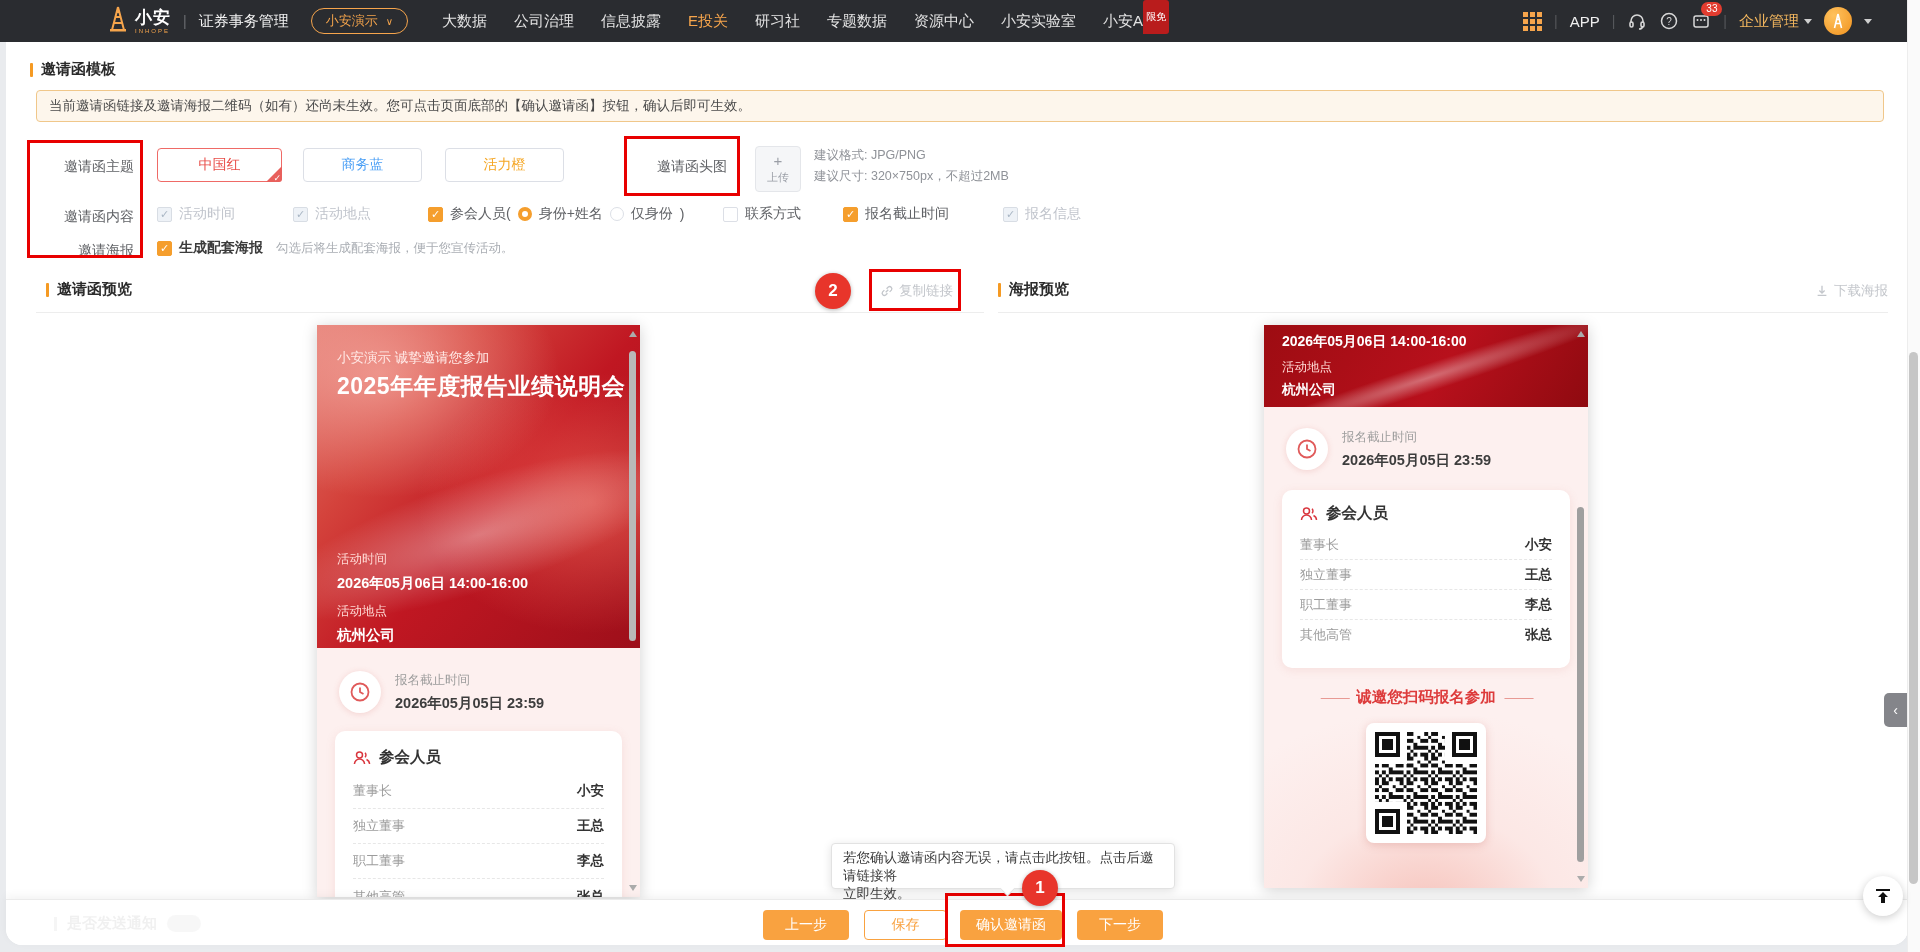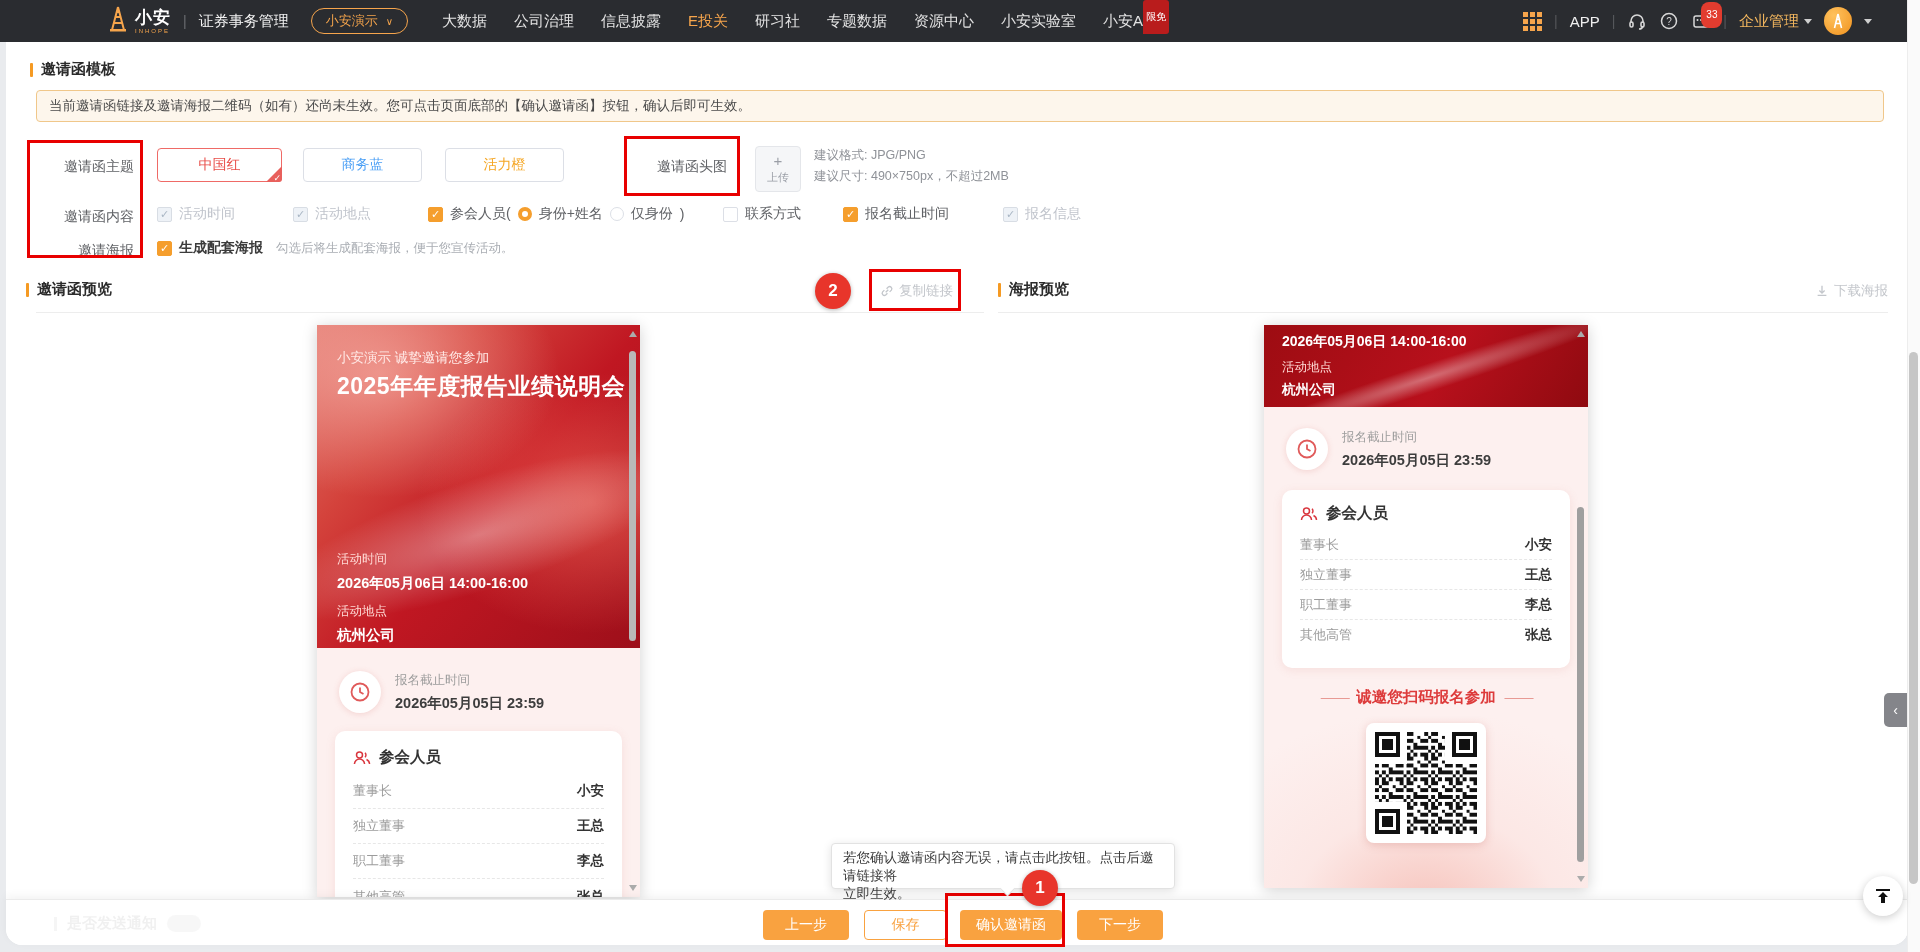--- a/index.html
+++ b/index.html
@@ -26,21 +26,21 @@
   .nav-badge { position:absolute; top:-12px; right:-22px; background:#b91c1c; color:#fff;
                font-size:10px; padding:11px 3px; border-radius:3px 3px 3px 0; line-height:1.2; }
   .nav-right { margin-left:auto; display:flex; align-items:center; gap:12px; padding-right:48px; }
   .grid-icon { display:grid; grid-template-columns:repeat(3,5px); grid-template-rows:repeat(3,5px); gap:2px; cursor:pointer; }
   .grid-icon span { background:#f6a54c; width:5px; height:5px; }
   .nav-sep { color:#55575b; font-size:14px; }
   .nav-app { font-size:15px; color:#f0f0f0; cursor:pointer;text-align:right; }
   .nav-ico { width:20px; height:20px; cursor:pointer; position:relative; }
   .nav-ico svg { width:20px; height:20px; display:block; }
   .msg-badge { position:absolute; top:-9px; left:10px; background:#e23c2f; color:#fff; font-size:10px;
-               border-radius:8px; padding:7px 5px; line-height:1.2; }
+               border-radius:8px; padding:1px 5px; line-height:1.2; }
   .org { display:flex; align-items:center; gap:5px; color:#f3b75f; font-size:15px; cursor:pointer; }
   .caret-down { width:0; height:0; border-left:4px solid transparent; border-right:4px solid transparent;
                 border-top:5px solid #cfcfcf; display:inline-block; }
   .avatar { width:28px; height:28px; border-radius:50%; background:radial-gradient(circle at 35% 30%,#ffc25e,#f0921e);
             display:flex; align-items:center; justify-content:center; cursor:pointer; }
 
   
   .content { position:absolute; top:42px; left:6px; width:1902px; height:903px; background:#fff;
              border-radius:0 0 16px 16px; }
 
@@ -280,21 +280,21 @@
   <div class="theme-btn t-orange" style="left:445px; width:119px;">
     <span>活力橙</span>
   </div>
 
   <div class="form-label" style="left:641px; top:158px; width:86px;">邀请函头图</div>
   <div class="upload-box">
     <span class="upload-plus">+</span>
     <span class="upload-txt">上传</span>
   </div>
   <div class="upload-hint" style="top:147px;">建议格式: JPG/PNG</div>
-  <div class="upload-hint" style="top:168px;">建议尺寸: 490×750px，不超过2MB</div>
+  <div class="upload-hint" style="top:168px;">建议尺寸: 320×750px，不超过2MB</div>
 
   <div class="form-label" style="left:38px; top:208px;">邀请函内容</div>
   <div class="chk-row" style="left:157px; top:205px;">
     <span class="chk dis">✓</span>
     <span class="chk-label dis">活动时间</span>
   </div>
   <div class="chk-row" style="left:293px; top:205px;">
     <span class="chk dis">✓</span>
     <span class="chk-label dis">活动地点</span>
   </div>
@@ -323,21 +323,21 @@
   <div class="form-label" style="left:38px; top:242px;">邀请海报</div>
   <div class="chk-row" style="left:157px; top:239px;">
     <span class="chk on">✓</span>
     <span class="chk-label" style="font-weight:bold; color:#3c3c3c;">生成配套海报</span>
     <span class="hint-inline">勾选后将生成配套海报，便于您宣传活动。</span>
   </div>
 
   <div class="anno-box" style="left:27px; top:140px; width:116px; height:118px;"></div>
   <div class="anno-box" style="left:624px; top:136px; width:116px; height:60px;"></div>
 
-  <div class="sec-title" style="left:26px; top:280px;">
+  <div class="sec-title" style="left:46px; top:280px;">
     <span class="sec-bar"></span>
     <span class="sec-text">邀请函预览</span>
   </div>
   <div class="anno-circle" style="left:815px; top:273px;">2</div>
   <div class="link-action" style="left:880px; top:282px;">
     <svg viewBox="0 0 16 16" fill="none" stroke="#c3c6cb" stroke-width="1.5">
       <path d="M6.5 9.5 l3-3 M5 7 l-2 2 a2.5 2.5 0 0 0 3.5 3.5 l2-2 M11 9 l2-2 A2.5 2.5 0 0 0 9.5 3.5 l-2 2"></path>
     </svg>
     <span>复制链接</span>
   </div>

